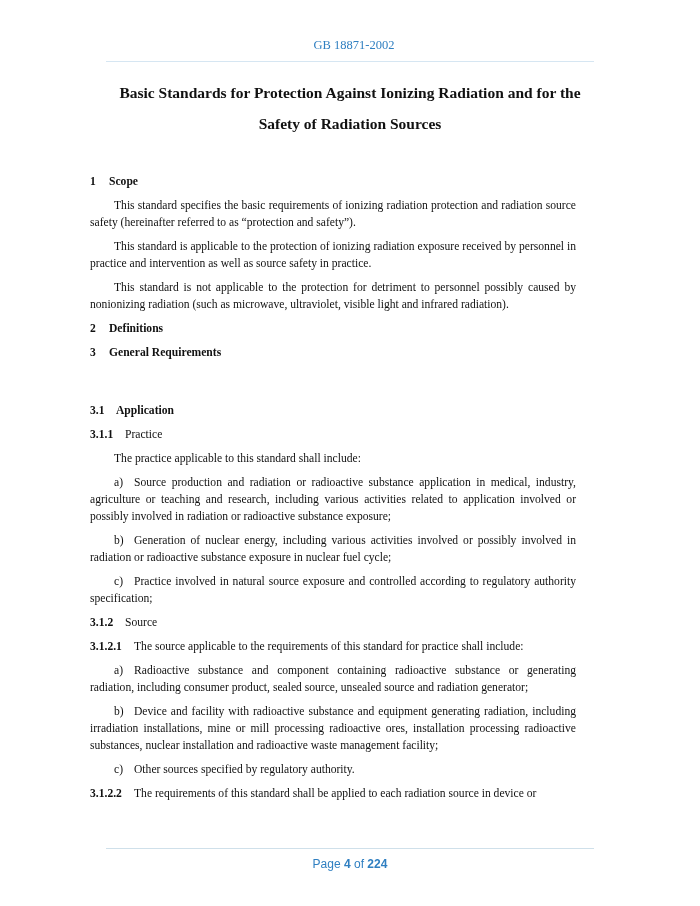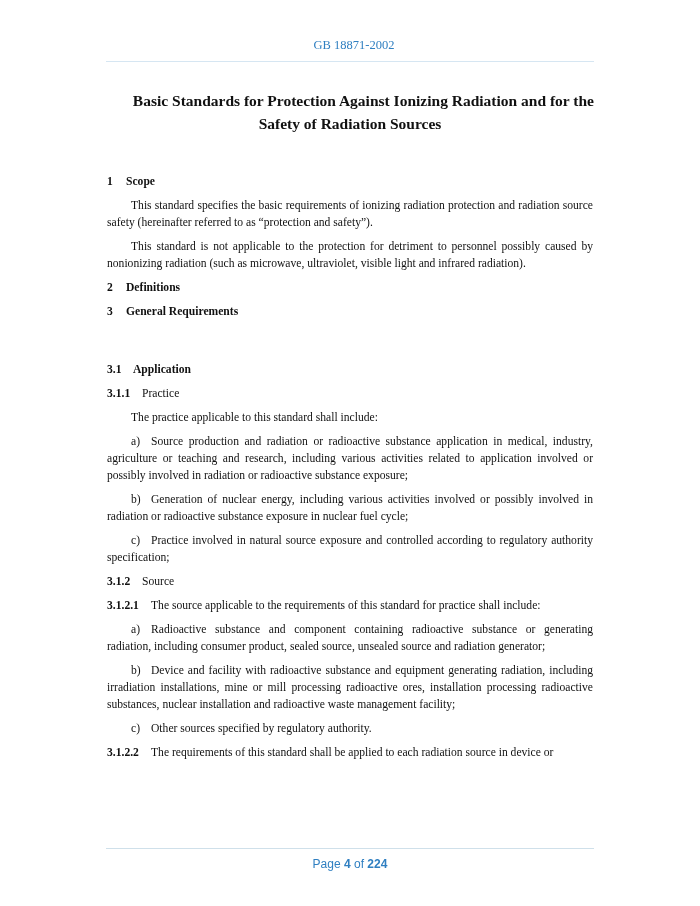--- a/index.html
+++ b/index.html
@@ -36,27 +36,27 @@
     .title {
       position: absolute;
       left: 106px;
       width: 488px;
       text-align: center;
       font-weight: bold;
       font-size: 15.5px;
       color: #111;
       white-space: nowrap;
     }
-    .title.l1 { top: 92px; text-align: right; }
+    .title.l1 { top: 84px; }
     .title.l2 { top: 115px; }
 
     .content {
       position: absolute;
       top: 173px;
-      left: 107px;
+      left: 90px;
       width: 486px;
       font-size: 11.6px;
       line-height: 17px;
     }
     .h {
       font-weight: bold;
       margin: 0 0 7px 0;
       white-space: nowrap;
     }
     .h .num { display: inline-block; }
@@ -100,20 +100,21 @@
 
 <div class="title l1">Basic Standards for Protection Against Ionizing Radiation and for the</div>
 <div class="title l2">Safety of Radiation Sources</div>
 
 <div class="content">
 
   <div class="h">
     <span class="num n1">1</span><span>Scope</span>
   </div>
   <p class="p">This standard specifies the basic requirements of ionizing radiation protection and radiation source safety (hereinafter referred to as “protection and safety”).</p>
+  <p class="p">This standard is applicable to the protection of ionizing radiation exposure received by personnel in practice and intervention as well as source safety in practice.</p>
   <p class="p">This standard is not applicable to the protection for detriment to personnel possibly caused by nonionizing radiation (such as microwave, ultraviolet, visible light and infrared radiation).</p>
 
   <div class="h">
     <span class="num n1">2</span><span>Definitions</span>
   </div>
 
   <div class="h">
     <span class="num n1">3</span><span>General Requirements</span>
   </div>
 

